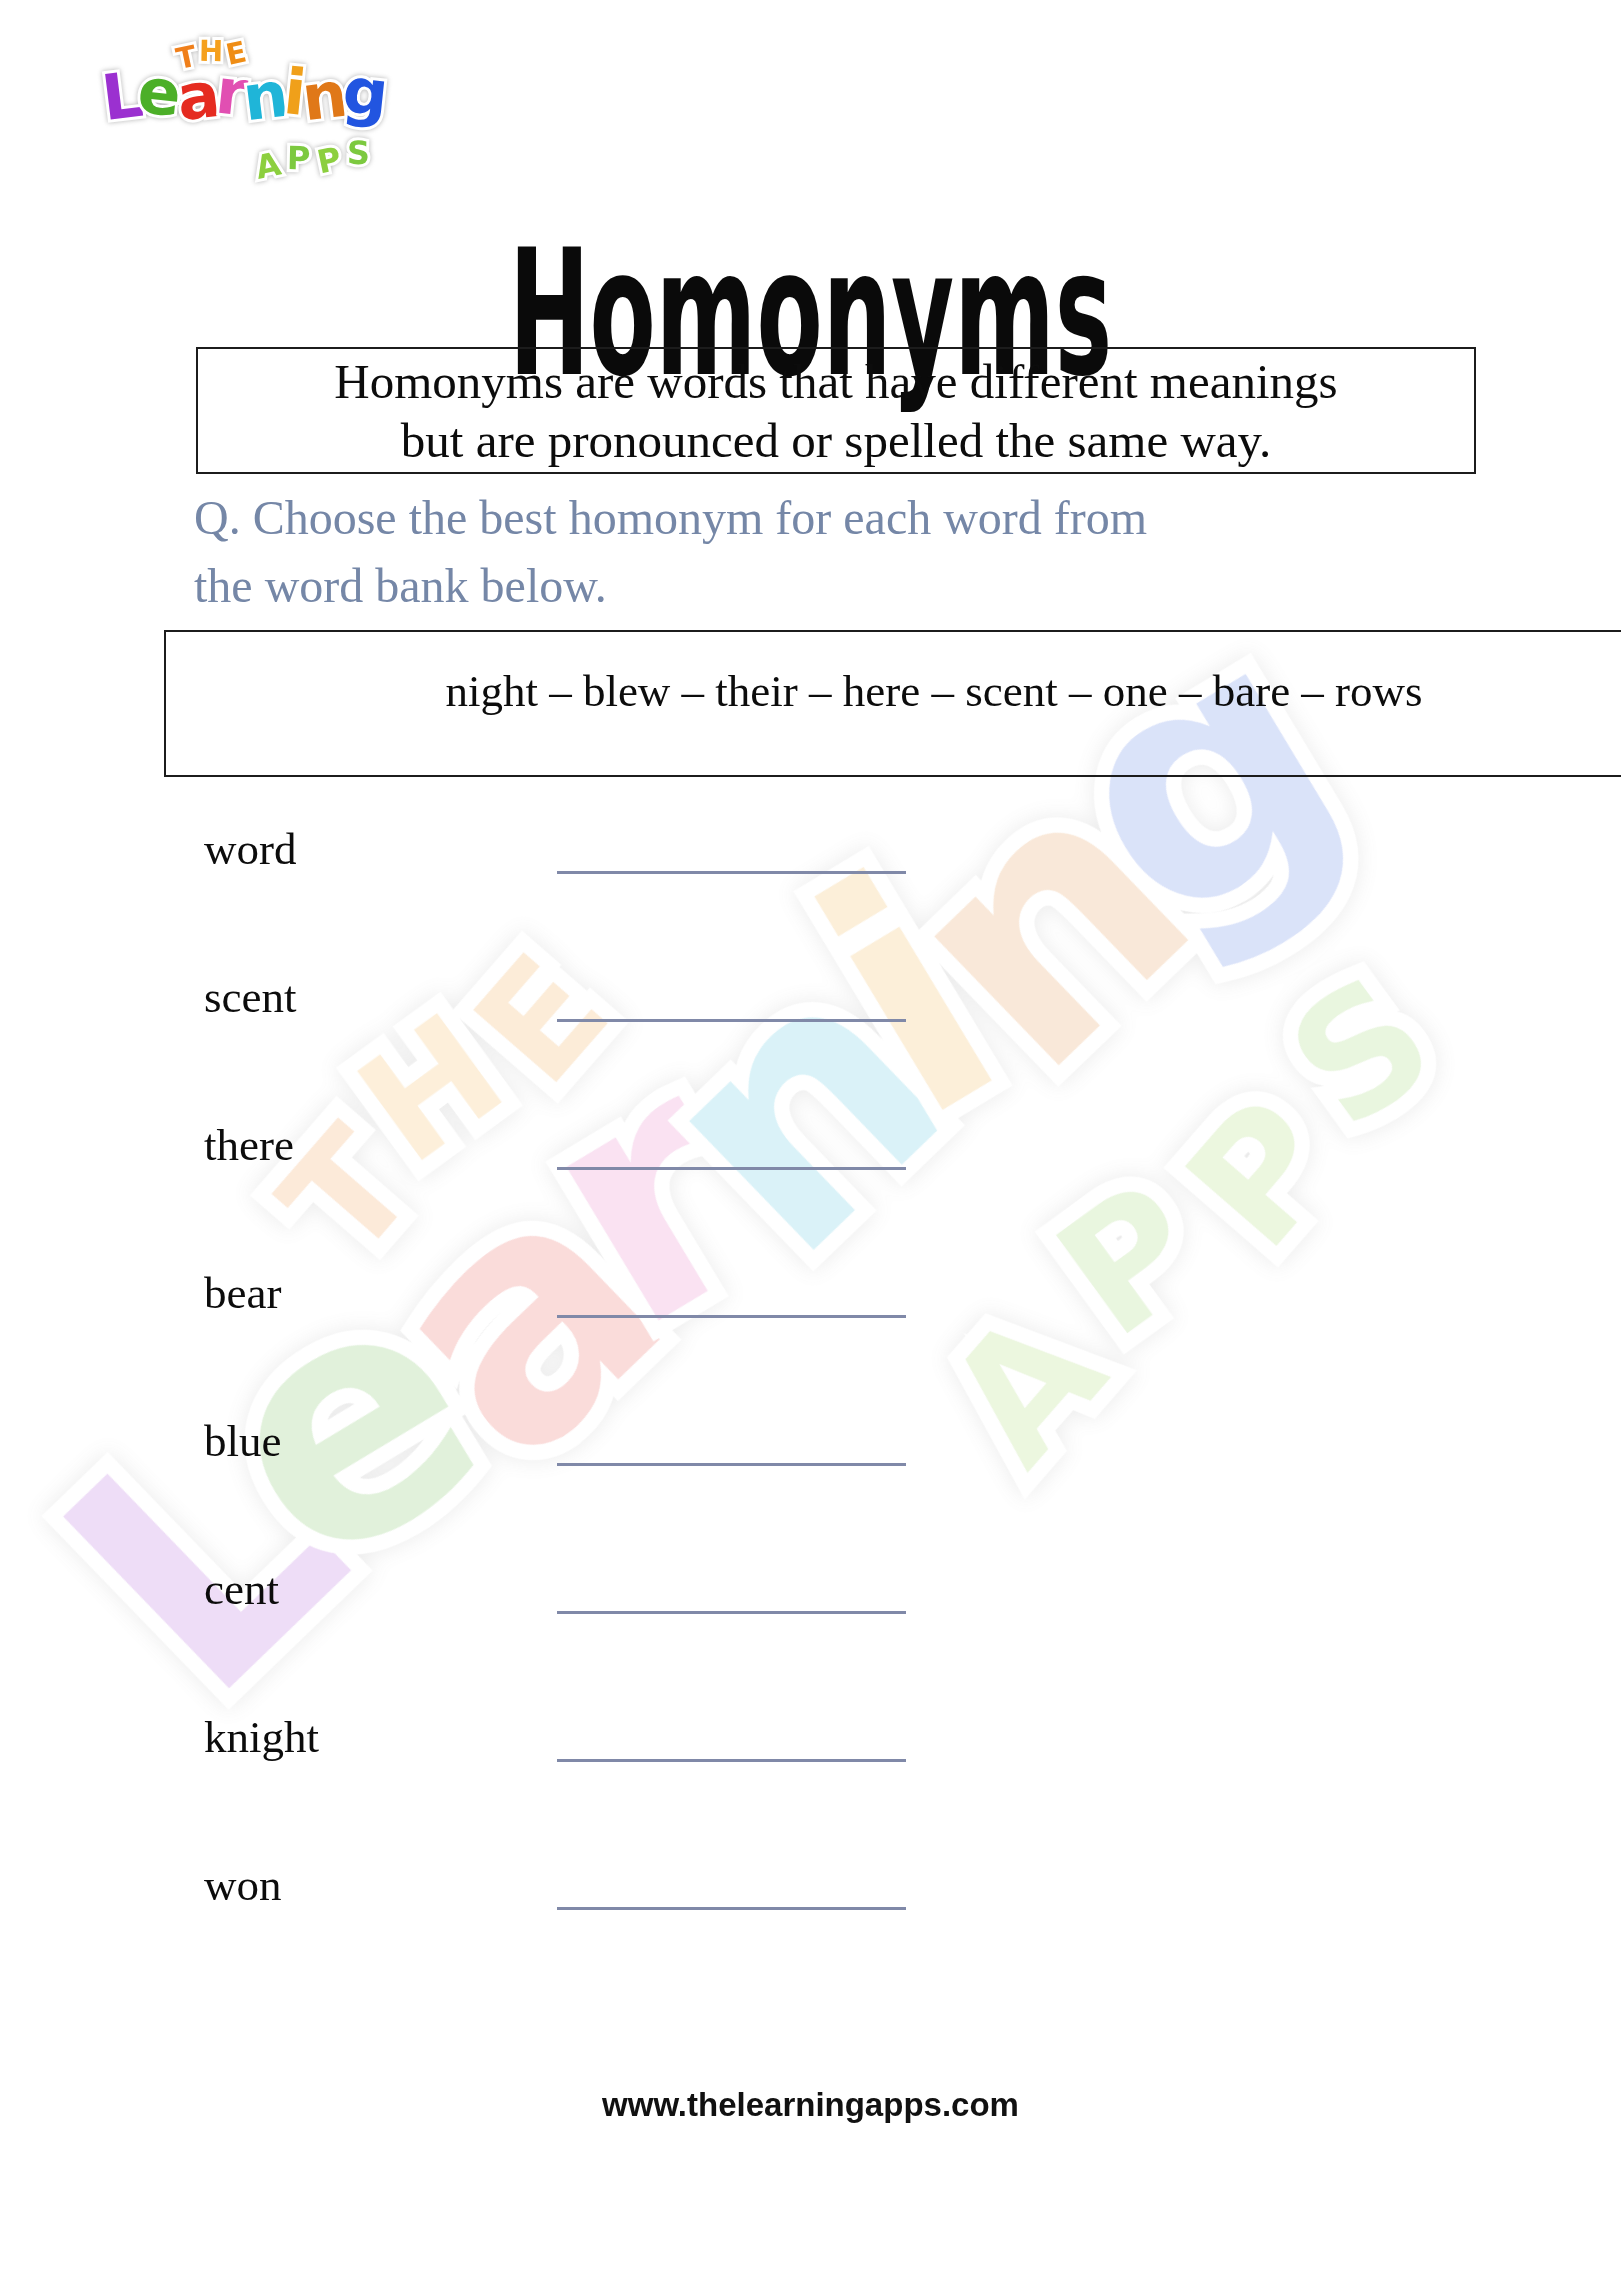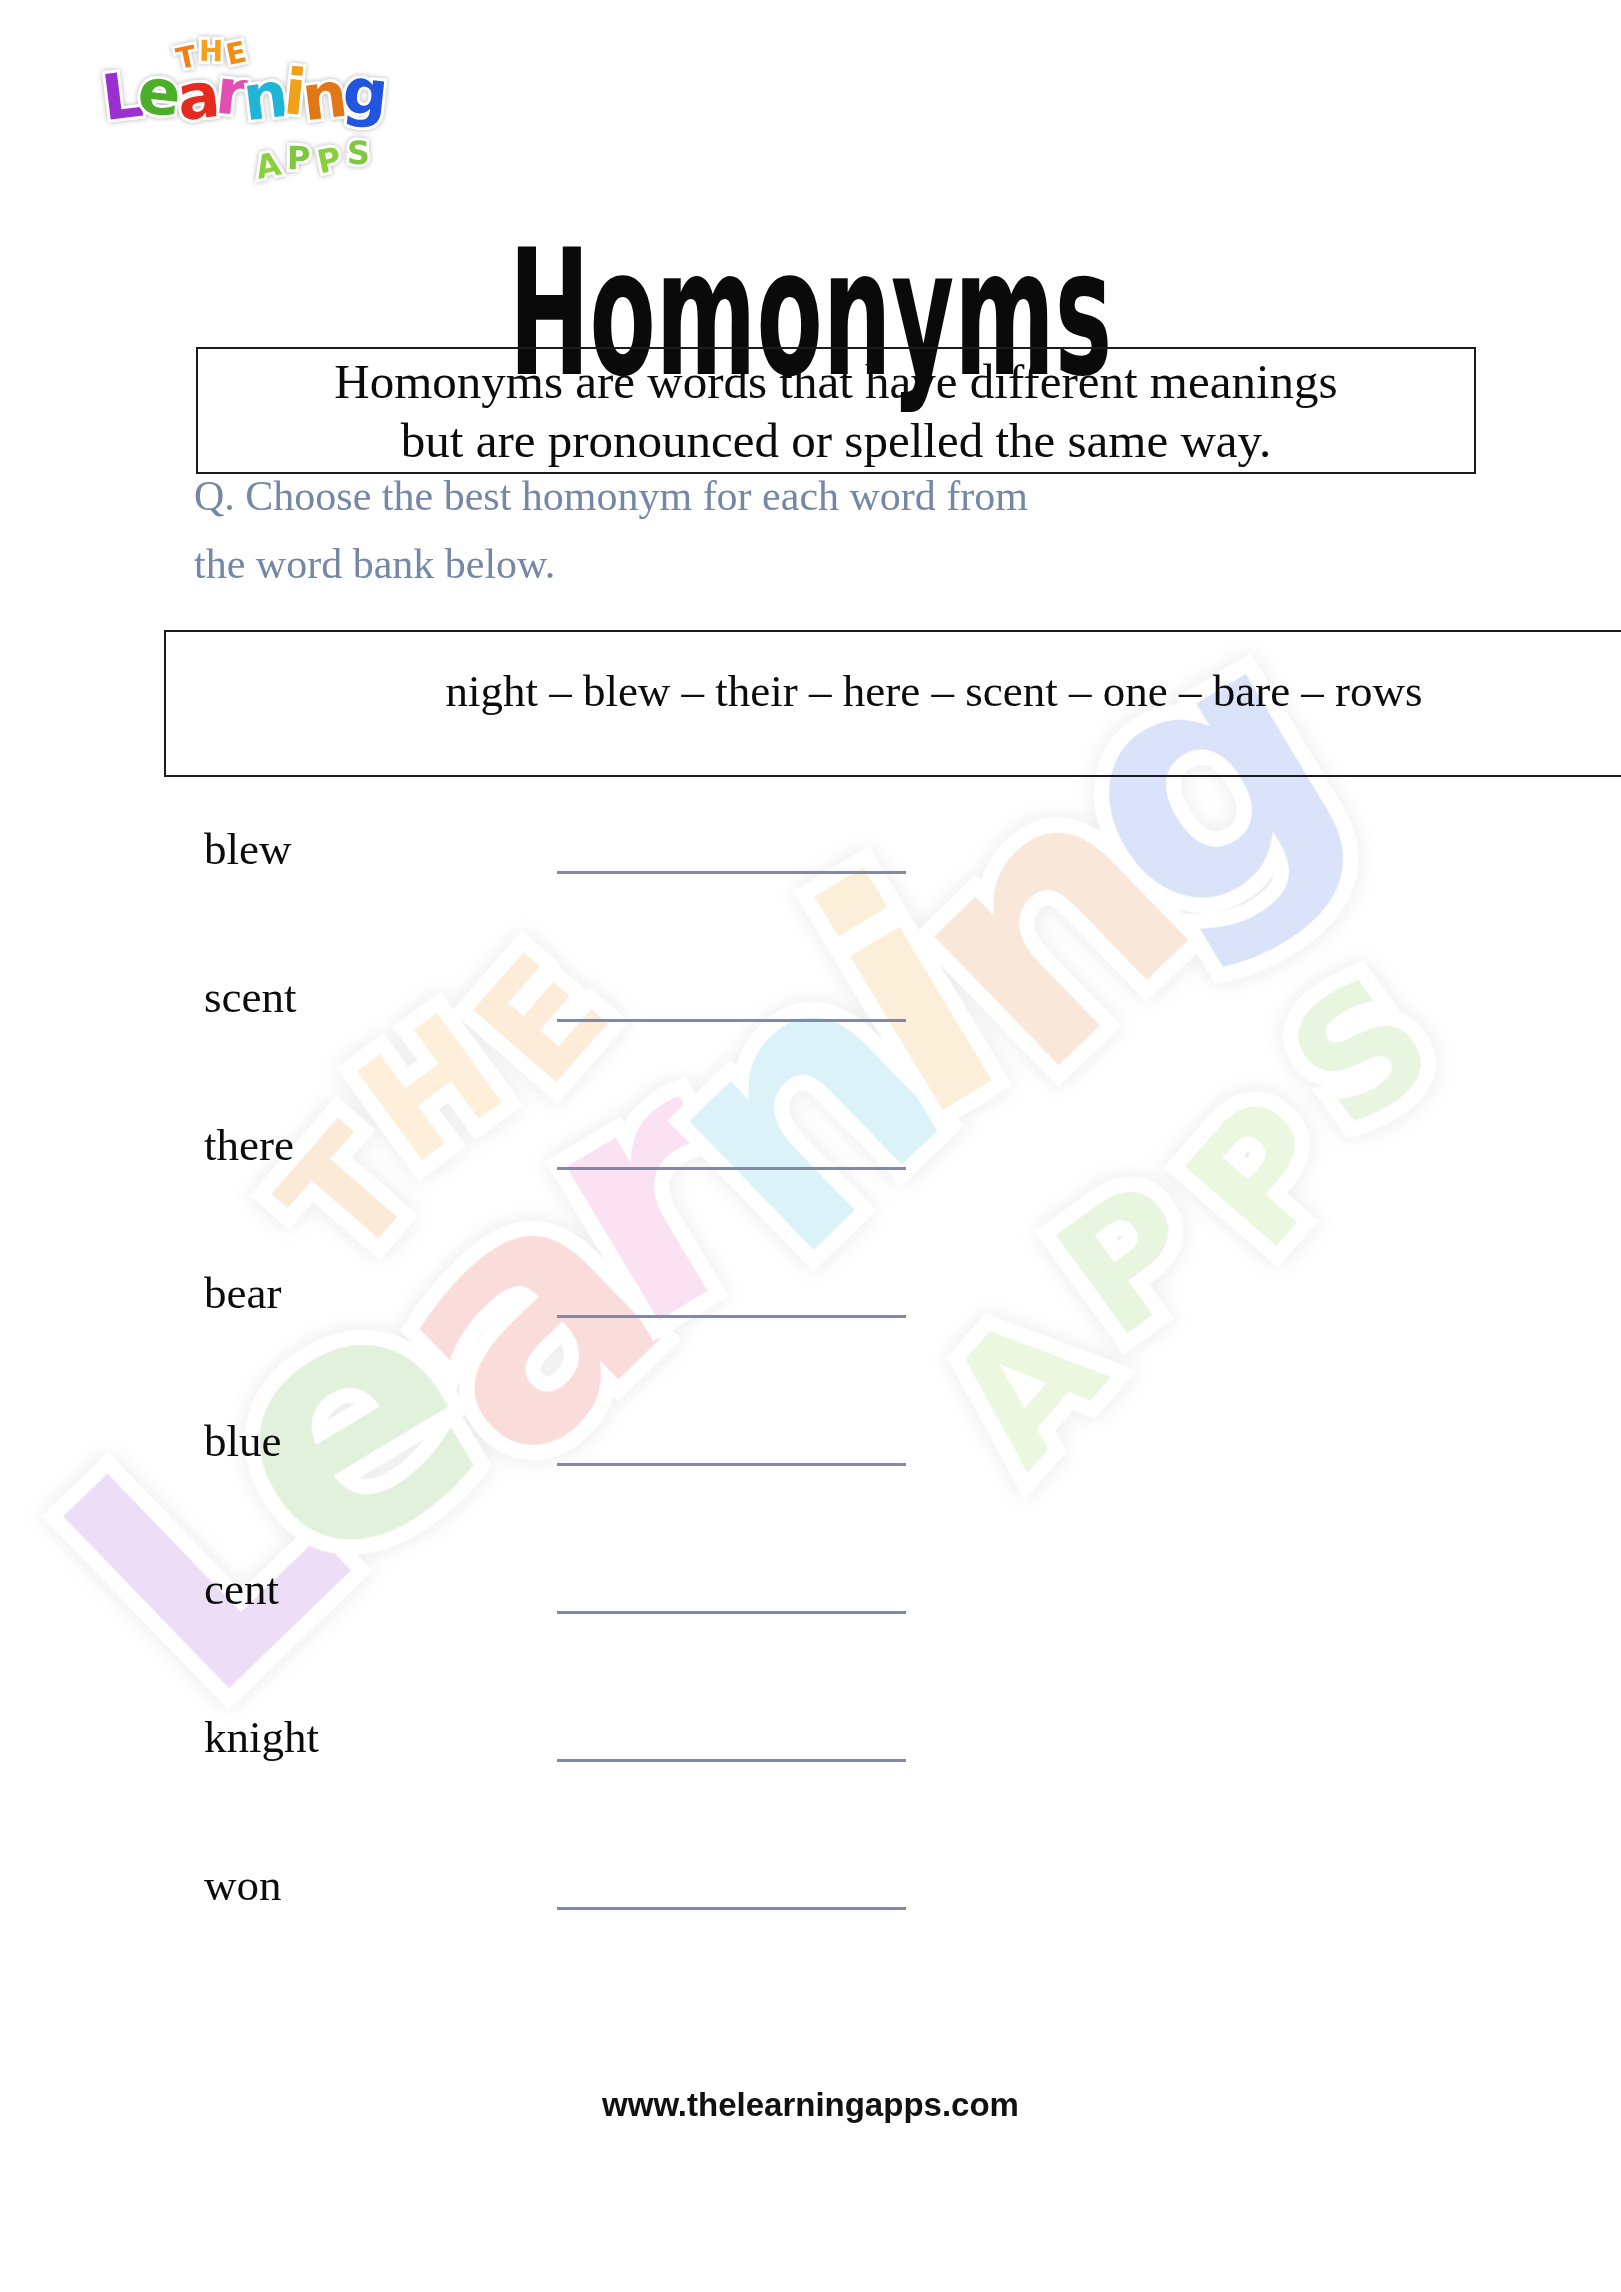--- a/index.html
+++ b/index.html
@@ -56,22 +56,22 @@
   
   .def-box{
     position:absolute;left:196px;top:347px;width:1280px;height:127px;
     border:2.9px solid #1c1c1c;box-sizing:border-box;
     display:flex;flex-direction:column;justify-content:center;align-items:center;
     font-size:49px;line-height:59px;text-align:center;
   }
 
   
   .question{
-    position:absolute;left:194px;top:462px;width:1255px;
-    font-size:42px;line-height:68px;
+    position:absolute;left:194px;top:484px;width:1255px;
+    font-size:48px;line-height:68px;
     color:var(--question-color,#7587a7);
   }
 
   
   .word-bank{
     position:absolute;left:164px;top:630px;width:1540px;height:147px;
     border:2.9px solid #1c1c1c;box-sizing:border-box;
     display:flex;align-items:center;justify-content:center;
     padding-bottom:25.5px;box-sizing:border-box;
     font-size:45px;
@@ -130,21 +130,21 @@
     <div>Q. Choose the best homonym for each word from</div>
     <div>the word bank below.</div>
   </div>
 
   <div class="word-bank">
     <span>night – blew – their – here – scent – one – bare – rows</span>
   </div>
 
   <div>
     <div class="row" style="top: 815px;">
-      <span class="word">blew</span>
+      <span class="word">word</span>
       <div class="blank"></div>
     </div>
 
     <div class="row" style="top: 963px;">
       <span class="word">scent</span>
       <div class="blank"></div>
     </div>
 
     <div class="row" style="top: 1111px;">
       <span class="word">there</span>

